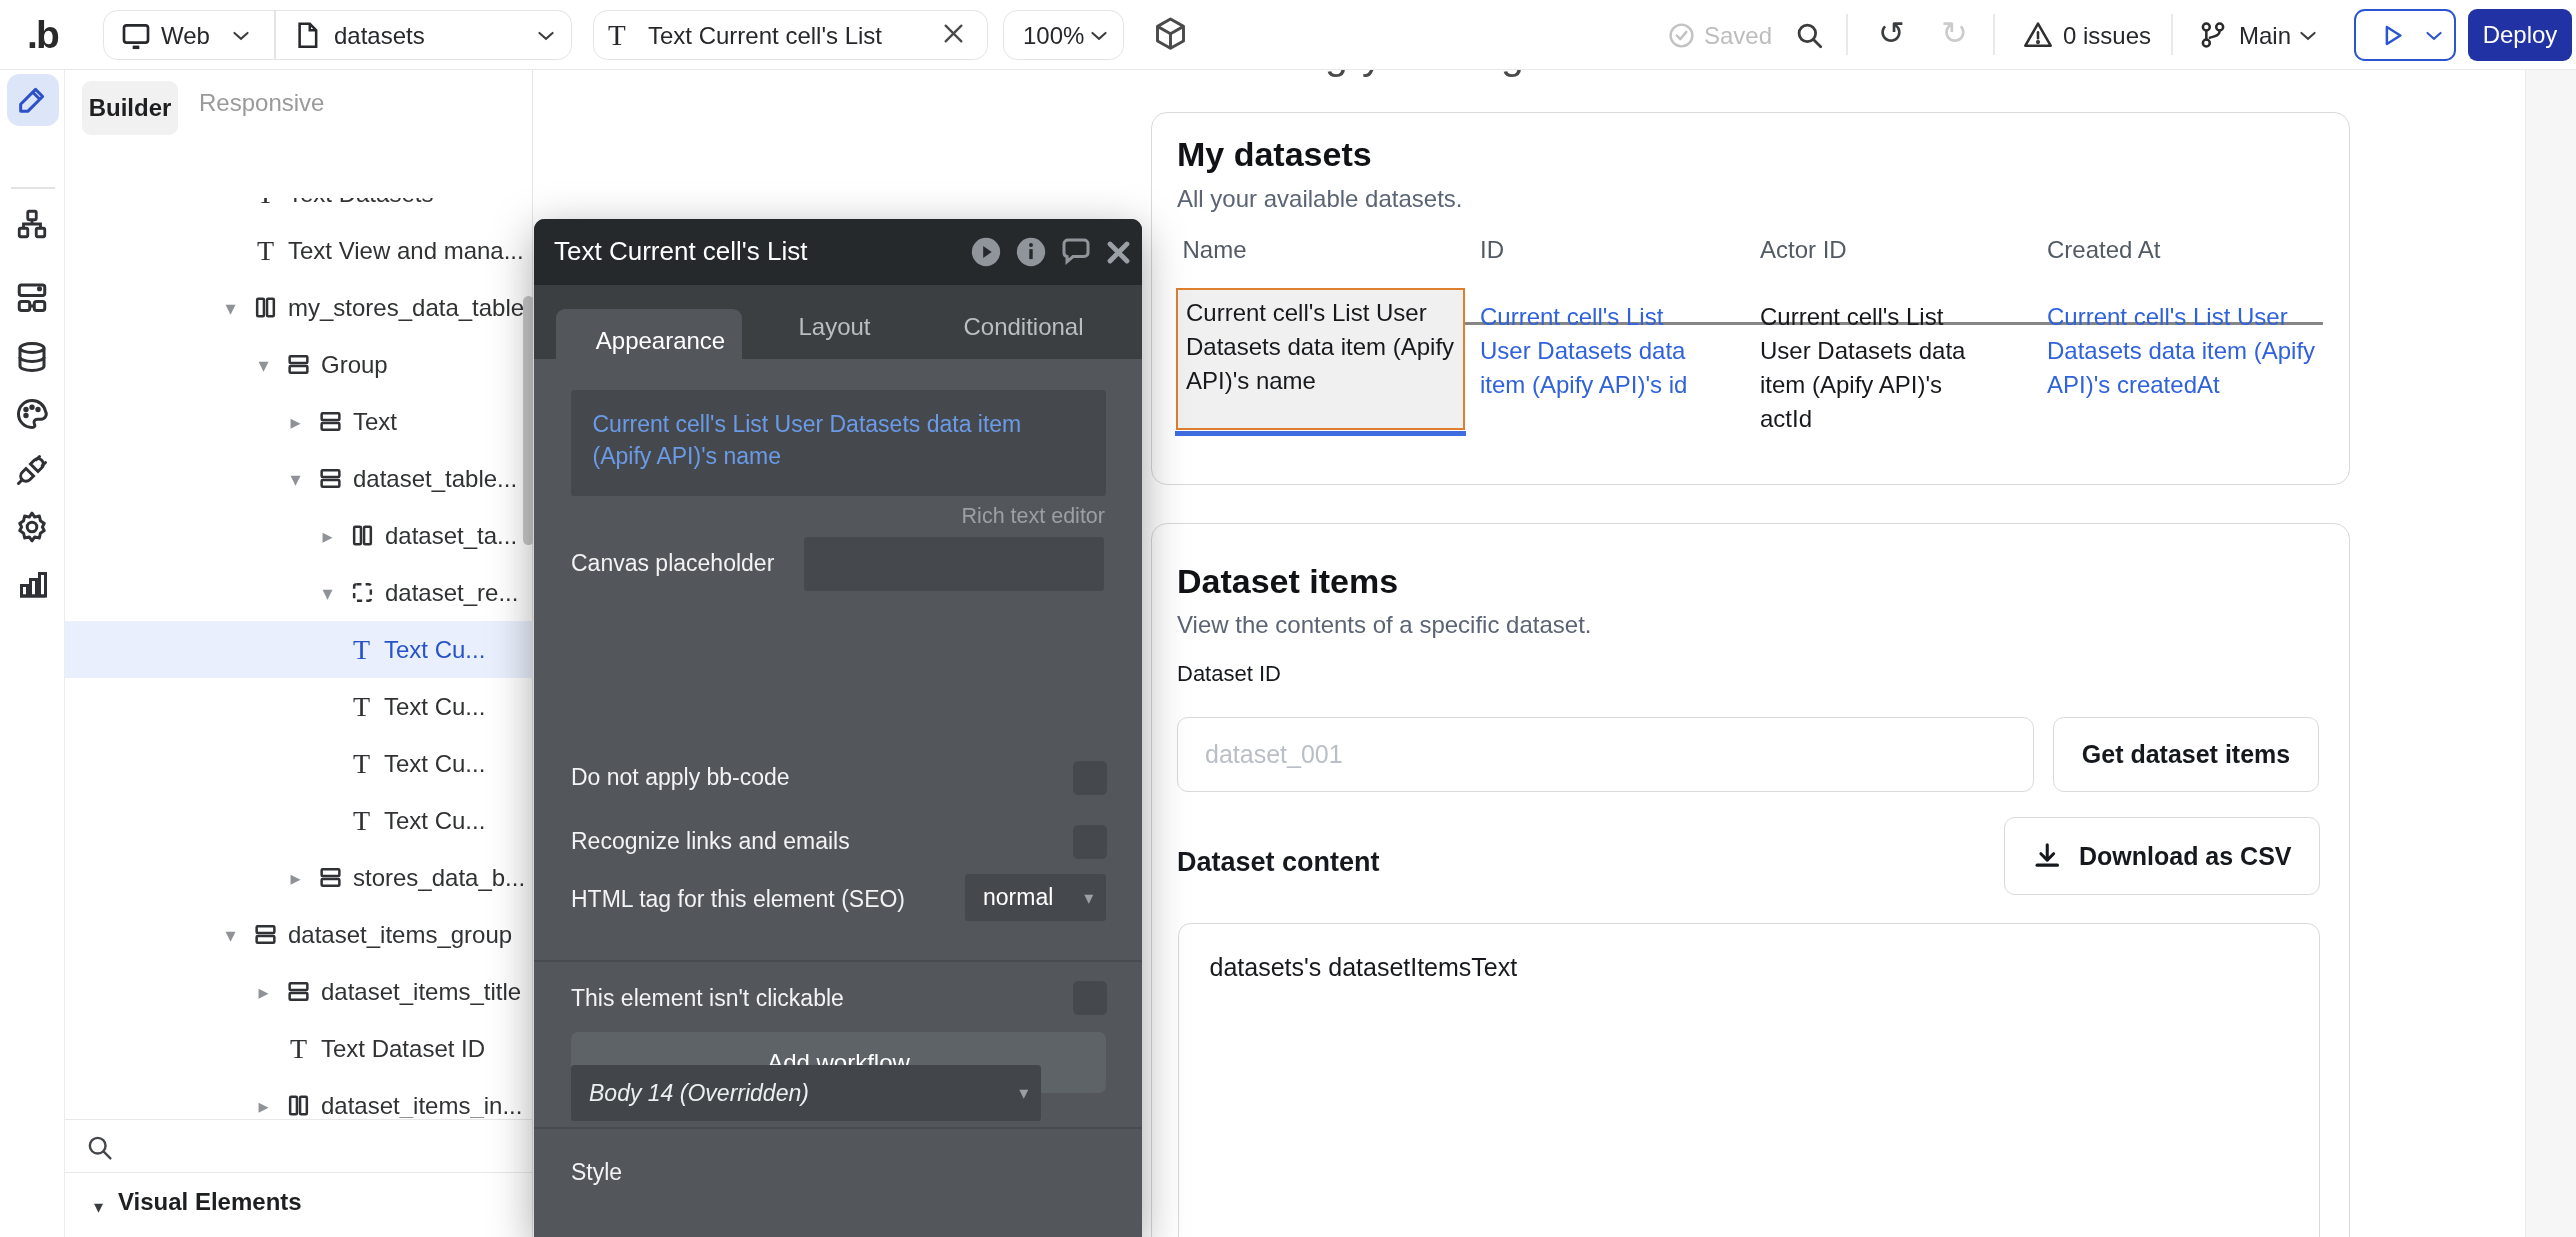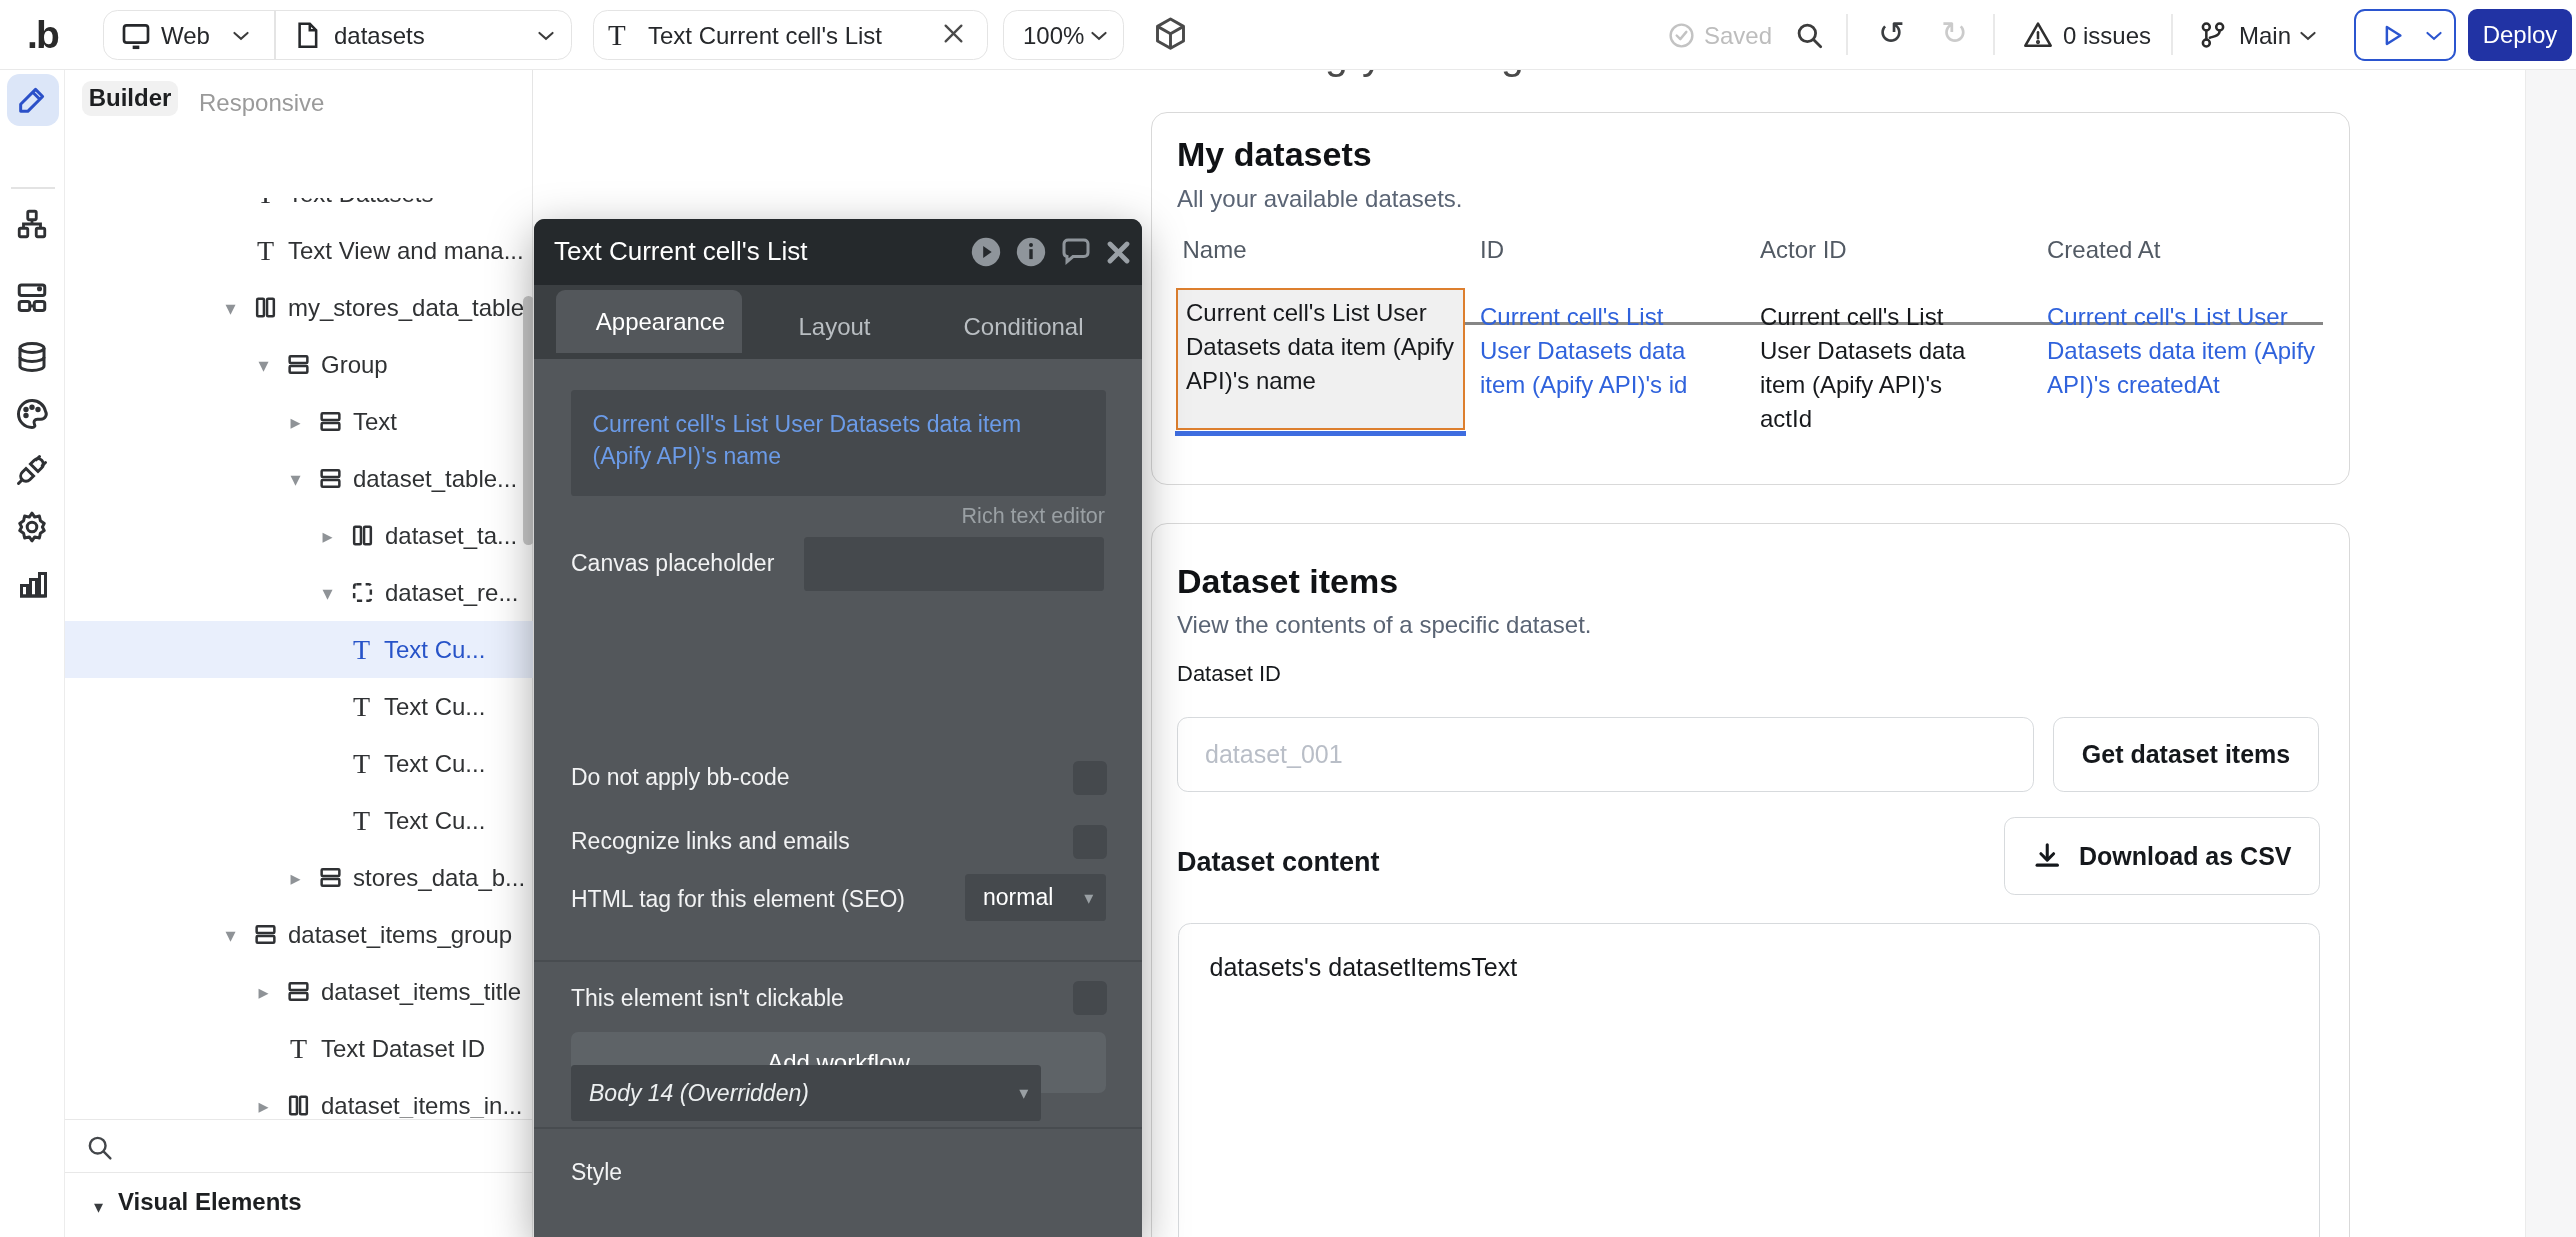--- a/index.html
+++ b/index.html
@@ -53,21 +53,21 @@
   .deploy-btn { left:2468px; top:9px; width:104px; height:52px; border-radius:9px; background:#2133a4; color:#fff; font-size:24px; display:flex; align-items:center; justify-content:center; cursor:pointer; }
 
   
   .rail { position:absolute; left:0; top:70px; width:65px; height:1168px; background:#fff; border-right:1.8px solid #ececec; z-index:40; }
   .rail-chip { position:absolute; left:7.2px; top:3.6px; width:52px; height:52px; background:#dce6f8; border-radius:12.6px; }
   .rail-ic { position:absolute; left:50%; transform:translateX(-50%); cursor:pointer; }
   .rail-div { position:absolute; left:10.8px; width:44px; height:1.8px; background:#e3e3e3; }
 
   
   .lpanel { position:absolute; left:65px; top:70px; width:468px; height:1168px; background:#fff; border-right:1.8px solid #e5e5e5; z-index:40; }
-  .lp-chip { position:absolute; left:17px; top:10.8px; width:96px; height:35px; background:#f1f1f1; border-radius:9px; display:flex; align-items:center; justify-content:center; font-size:24px; font-weight:600; color:#1d1f21; cursor:pointer; }
+  .lp-chip { position:absolute; left:17px; top:10.8px; width:96px; height:54px; background:#f1f1f1; border-radius:9px; display:flex; align-items:center; justify-content:center; font-size:24px; font-weight:600; color:#1d1f21; cursor:pointer; }
   .lp-tab2 { position:absolute; left:134px; top:10.8px; height:45px; display:flex; align-items:center; font-size:24px; color:#9a9a9a; cursor:pointer; }
   .lp-search { position:absolute; left:0; top:65px; width:100%; height:63px; border-top:1.8px solid #e8e8e8; border-bottom:1.8px solid #e8e8e8; }
   .lp-search input, .lp-assets input { position:absolute; left:59px; top:9px; width:377px; height:41px; border:none; outline:none; font-size:24px; color:#333; }
   .lp-search input::placeholder, .lp-assets input::placeholder { color:#a9adb2; }
   .mag { position:absolute; left:20px; top:18px; }
   .tree { position:absolute; left:0; top:128px; width:468px; height:920px; overflow:hidden; }
   .tree-inner { margin-top:-33px; }
   .trow { height:57px; display:flex; align-items:center; font-size:24px; color:#303234; cursor:pointer; white-space:nowrap; }
   .trow.sel { background:#e9effc; }
   .trow.sel .tlabel, .trow.sel .ticon { color:#2753c8; }
@@ -82,21 +82,21 @@
   .lp-section { position:absolute; left:0; top:1104px; width:100%; }
   .lp-section .sarrow { position:absolute; left:29px; top:21.5px; font-size:18px; color:#3a3d40; }
   .lp-section .stitle { position:absolute; left:53px; top:14.4px; font-size:24px; font-weight:700; color:#1d1f21; }
 
   
   .inspector { position:absolute; left:534px; top:219px; width:608px; height:1019px; z-index:60; border-radius:10.8px 10.8px 0 0; box-shadow:0 12.6px 45px rgba(0,0,0,.35); background:#53575b; }
   .insp-head { position:absolute; left:0; top:0; width:100%; height:66px; background:#25292c; border-radius:10.8px 10.8px 0 0; }
   .insp-title { position:absolute; left:20px; top:17px; font-size:26px; color:#fff; }
   .hicon { position:absolute; top:13.5px; width:39px; height:39px; display:flex; align-items:center; justify-content:center; cursor:pointer; }
   .insp-tabs { position:absolute; left:0; top:66px; width:100%; height:74px; background:#3b3f42; }
-  .itab-active { position:absolute; left:21.5px; top:5px; width:186px; height:63px; background:#53575b; border-radius:9px 9px 0 0; display:flex; align-items:center; justify-content:center; font-size:24px; color:#fff; cursor:pointer;padding-left:24px; }
+  .itab-active { position:absolute; left:21.5px; top:24px; width:186px; height:63px; background:#53575b; border-radius:9px 9px 0 0; display:flex; align-items:center; justify-content:center; font-size:24px; color:#fff; cursor:pointer;padding-left:24px; }
   .itab { position:absolute; top:10.8px; height:63px; display:flex; align-items:center; justify-content:center; font-size:24px; color:#b9bec2; cursor:pointer; }
   .insp-body { position:absolute; left:0; top:140px; width:100%; height:879px; }
   .richbox { position:absolute; left:37px; top:30.5px; width:535px; height:106px; background:#45494d; border-radius:3.6px; padding:18px 21.5px; font-size:23px; line-height:32px; color:#6b9be8; cursor:text; }
   .hint { position:absolute; right:37px; top:145px; font-size:21.5px; color:#9aa0a4; }
   .ilabel { position:absolute; left:37px; font-size:23px; color:#f2f3f4; }
   .dinput { position:absolute; left:270px; top:178px; width:300px; height:54px; background:#45494d; border-radius:3.6px; cursor:text; }
   .cbx { position:absolute; left:539px; width:34px; height:34px; background:#45494d; border-radius:5.4px; cursor:pointer; }
   .dselect { position:absolute; background:#45494d; border-radius:3.6px; display:flex; align-items:center; font-size:23px; color:#fff; cursor:pointer; }
   .dselect .dsv { margin-left:18px; }
   .dselect .dsa { position:absolute; right:12.6px; color:#9aa0a4; font-size:18px; }

